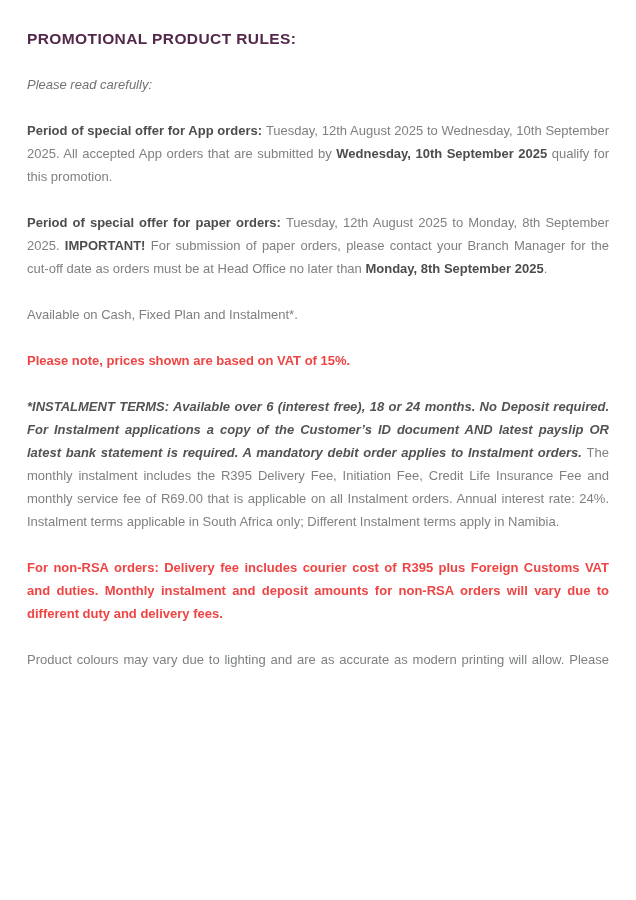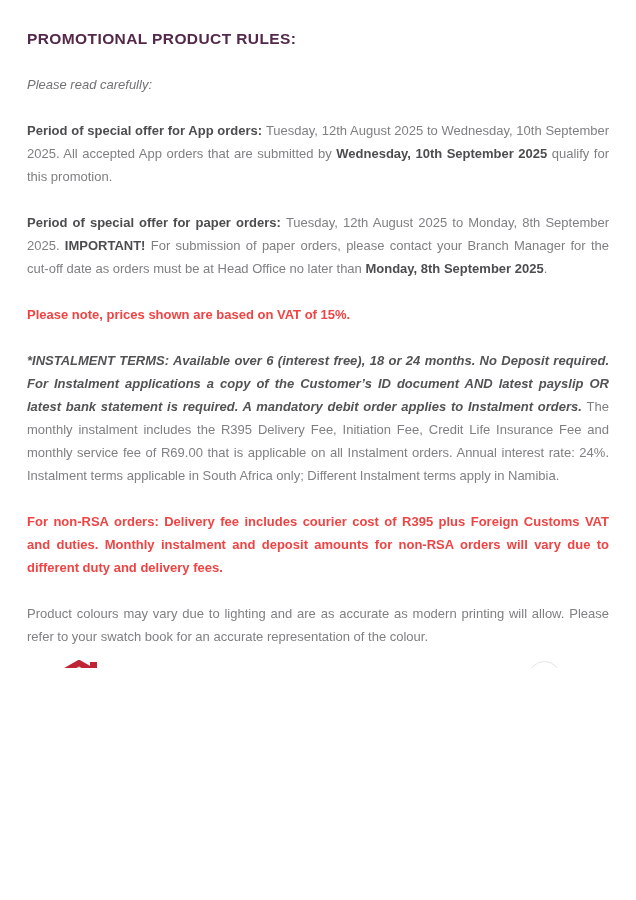--- a/index.html
+++ b/index.html
@@ -101,20 +101,21 @@
 <div class="page">
 
   <h1 class="title">PROMOTIONAL PRODUCT RULES:</h1>
 
   <p class="para italic-note">Please read carefully:</p>
 
   <p class="para"><strong class="b">Period of special offer for App orders: </strong><span>Tuesday, 12th August 2025 to Wednesday, 10th September 2025. All accepted App orders that are submitted by </span><strong class="b">Wednesday, 10th September 2025</strong><span> qualify for this promotion.</span></p>
 
   <p class="para"><strong class="b">Period of special offer for paper orders: </strong><span> Tuesday, 12th August 2025 to Monday, 8th September 2025. </span><strong class="b">IMPORTANT!</strong><span> For submission of paper orders, please contact your Branch Manager for the cut-off date as orders must be at Head Office no later than </span><strong class="b">Monday, 8th September 2025</strong><span>.</span></p>
 
+  <p class="para">Available on Cash, Fixed Plan and Instalment*.</p>
 
 
   <p class="para bi-full">Please note, prices shown are based on VAT of 15%.</p>
 
   <p class="para"><em class="bi">*INSTALMENT TERMS: Available over 6 (interest free), 18 or 24 months. No Deposit required. For Instalment applications a copy of the Customer’s ID document AND latest payslip OR latest bank statement is required. A mandatory debit order applies to Instalment orders. </em><span>The monthly instalment includes the R395 Delivery Fee, Initiation Fee, Credit Life Insurance Fee and monthly service fee of R69.00 that is applicable on all Instalment orders. Annual interest rate: 24%. Instalment terms applicable in South Africa only; Different Instalment terms apply in Namibia.</span></p>
 
   <p class="para bi-full">For non-RSA orders: Delivery fee includes courier cost of R395 plus Foreign Customs VAT and duties. Monthly instalment and deposit amounts for non-RSA orders will vary due to different duty and delivery fees.</p>
 
   <p class="para">Product colours may vary due to lighting and are as accurate as modern printing will allow. Please refer to your swatch book for an accurate representation of the colour.</p>
 

